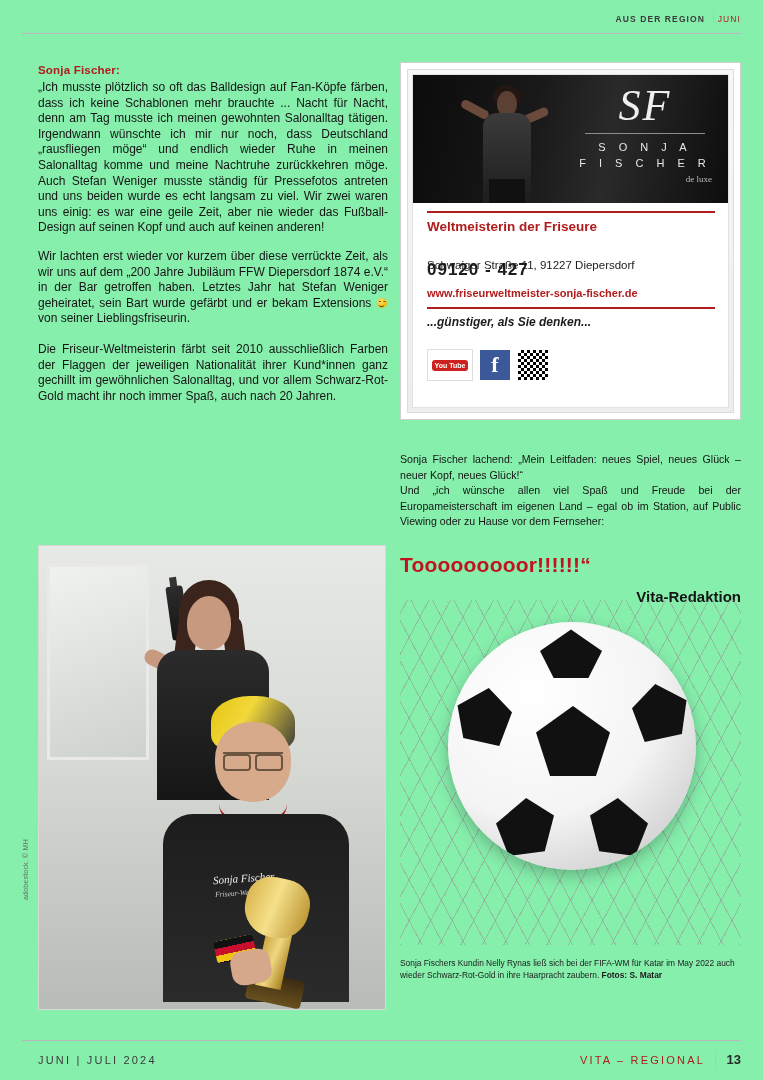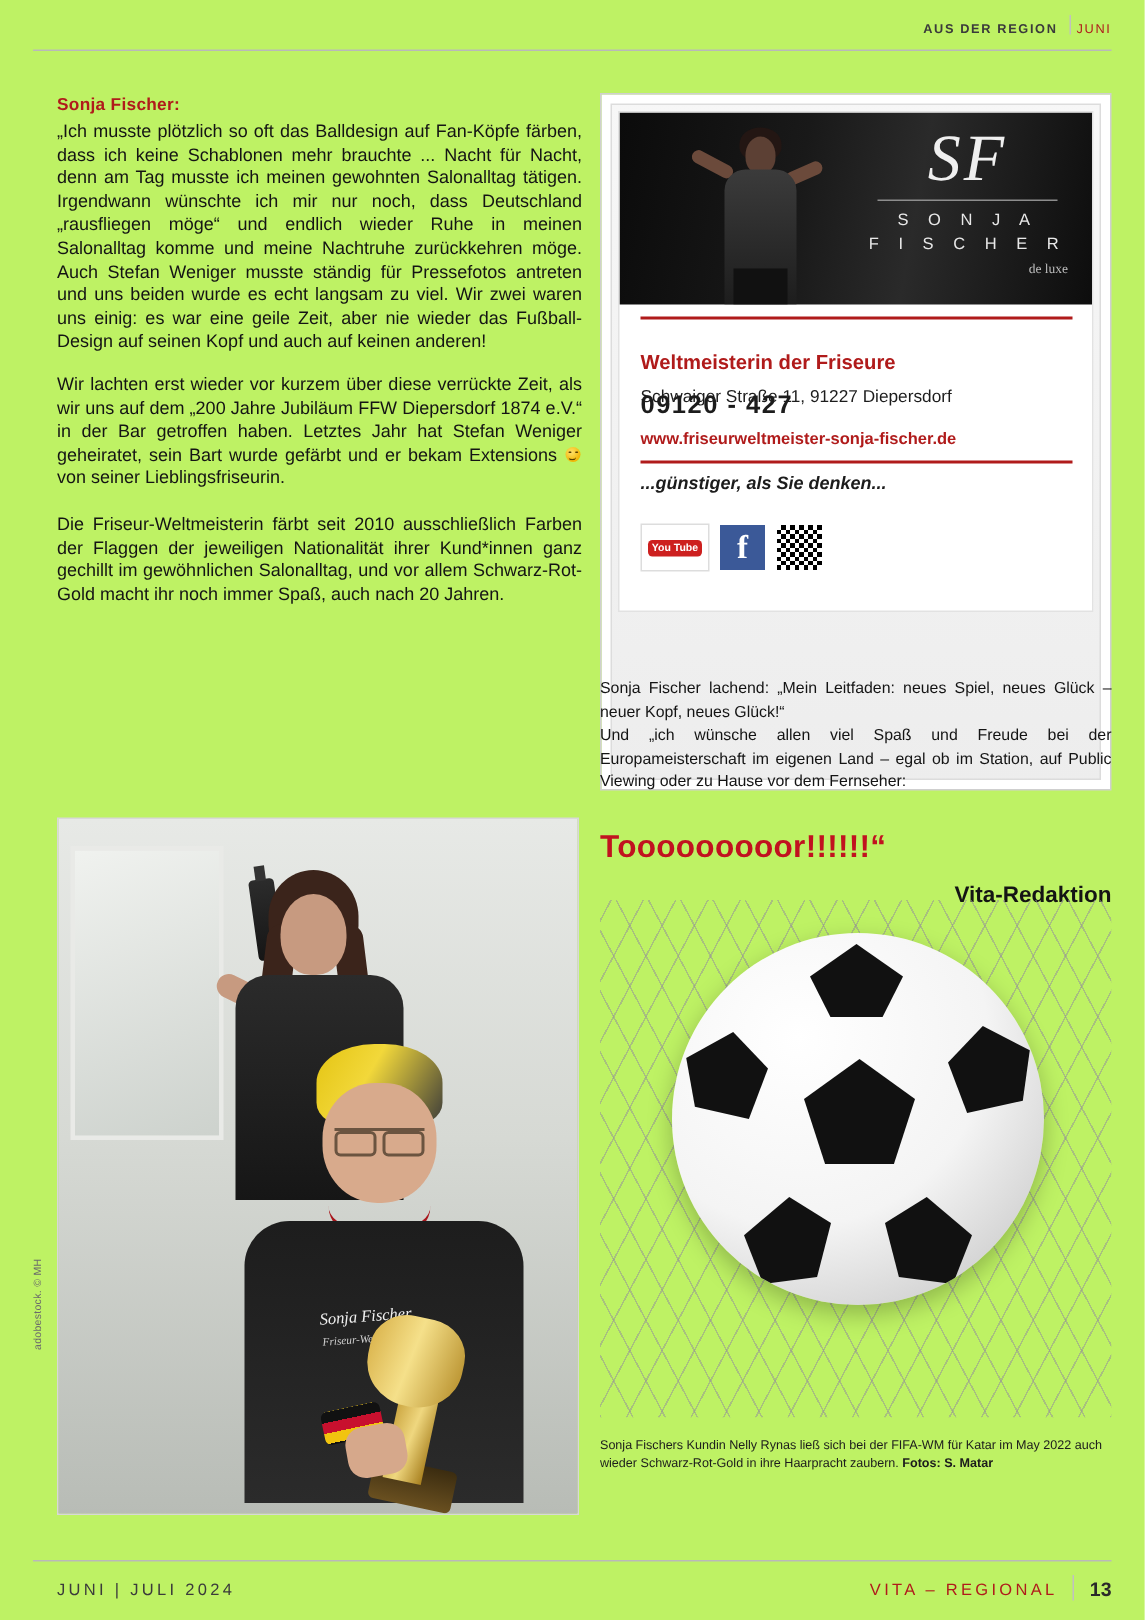--- a/index.html
+++ b/index.html
@@ -12,21 +12,21 @@
     background: #ffffff;
     font-family: "Liberation Sans", sans-serif;
     position: relative;
     overflow: hidden;
     color: #1a1a1a;
   }
 
   .page {
     position: absolute;
     inset: 0;
-    background: #bef264;
+    background: #86efac;
   }
 
   
   .header {
     position: absolute;
     top: 0;
     left: 0;
     width: 763px;
     height: 34px;
   }
@@ -117,21 +117,21 @@
     border-bottom: 1.2px solid #5a4100;
     border-radius: 0 0 5px 5px;
   }
 
   
   .ad-frame {
     position: absolute;
     left: 400px;
     top: 62px;
     width: 341px;
-    height: 465px;
+    height: 358px;
     background: linear-gradient(#f7f7f7, #ededed);
     border: 1px solid #cfcfcf;
     box-shadow: inset 0 0 0 6px #ffffff, inset 0 0 0 7px #dcdcdc;
     box-sizing: border-box;
   }
   .ad-inner {
     position: absolute;
     left: 11px;
     top: 11px;
     width: 317px;
@@ -258,21 +258,21 @@
     width: 288px;
     height: 2px;
     background: #b01b1b;
   }
   .ad-line {
     position: absolute;
     left: 14px;
     font-family: "Liberation Sans", sans-serif;
   }
   .ad-title {
-    top: 159px;
+    top: 144px;
     font-size: 13.5px;
     font-weight: bold;
     color: #b01b1b;
   }
   .ad-address {
     top: 165px;
     font-size: 11.5px;
     font-weight: normal;
     color: #1c1c1c;
     margin-top: 19px;

